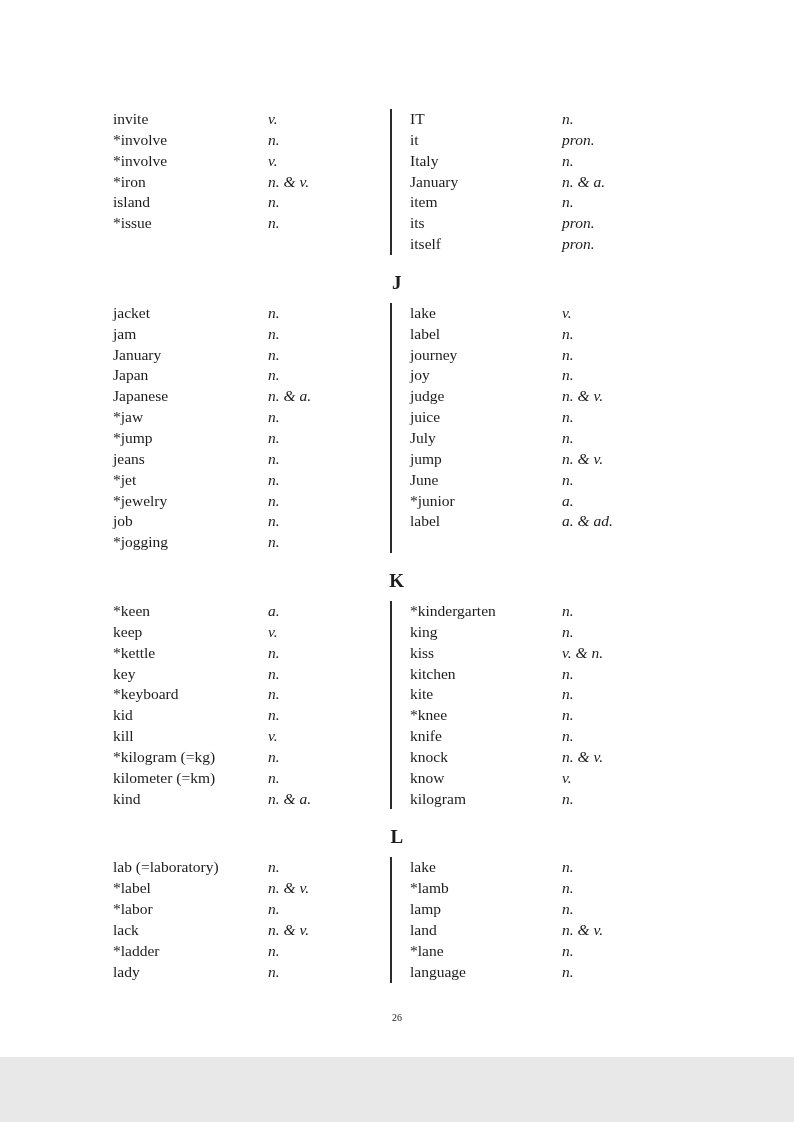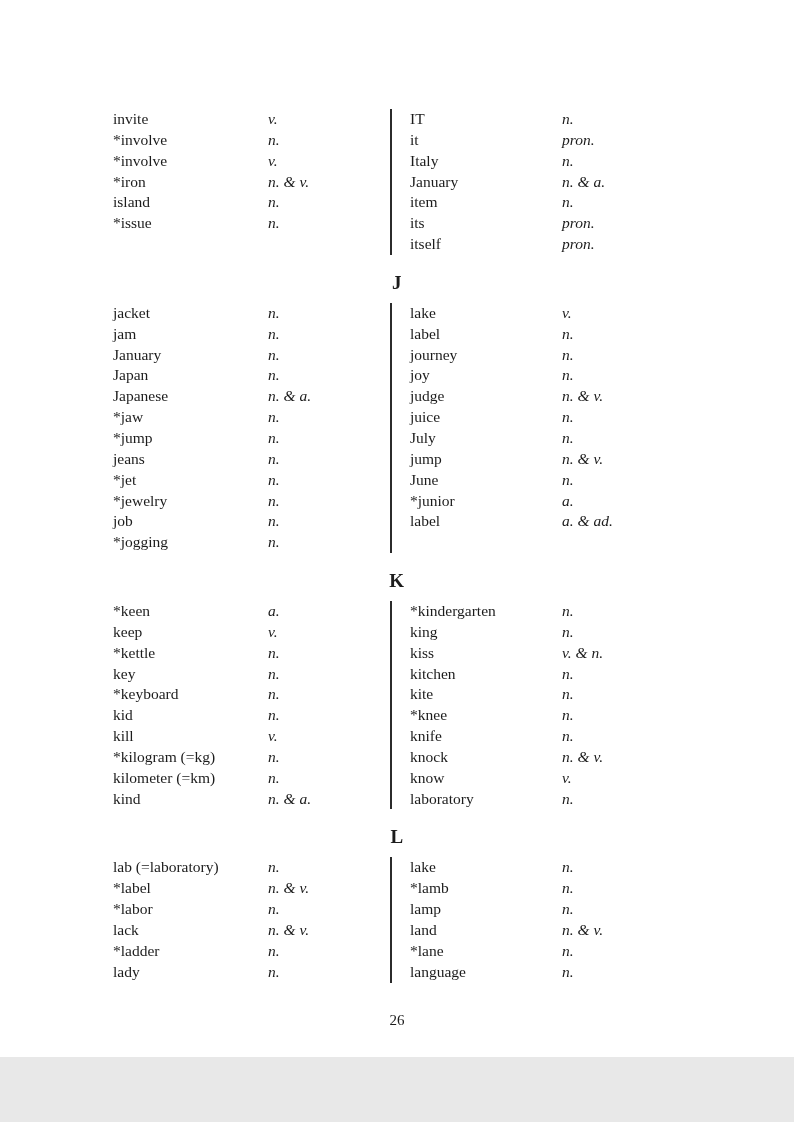--- a/index.html
+++ b/index.html
@@ -68,21 +68,21 @@
     font-style: italic;
   }
   .col-left .pos { left: 155px; }
   .col-right .pos { left: 152px; }
   #page-footer {
     position: absolute;
     left: 113px;
     top: 1012px;
     width: 568px;
     text-align: center;
-    font-size: 15px;
+    font-size: 10px;
   }
 </style>
 </head>
 <body>
 
 <div id="page">
   <div id="content">
       <div class="section-cols">
         <div class="col col-left">
           <div class="row">
@@ -318,21 +318,21 @@
           </div>
           <div class="row">
             <span class="word">knock</span>
             <span class="pos">n. &amp; v.</span>
           </div>
           <div class="row">
             <span class="word">know</span>
             <span class="pos">v.</span>
           </div>
           <div class="row">
-            <span class="word">laboratory</span>
+            <span class="word">kilogram</span>
             <span class="pos">n.</span>
           </div>
         </div>
       </div>
       <div class="section-header">L</div>
       <div class="section-cols">
         <div class="col col-left">
           <div class="row">
             <span class="word">lab (=laboratory)</span>
             <span class="pos">n.</span>

